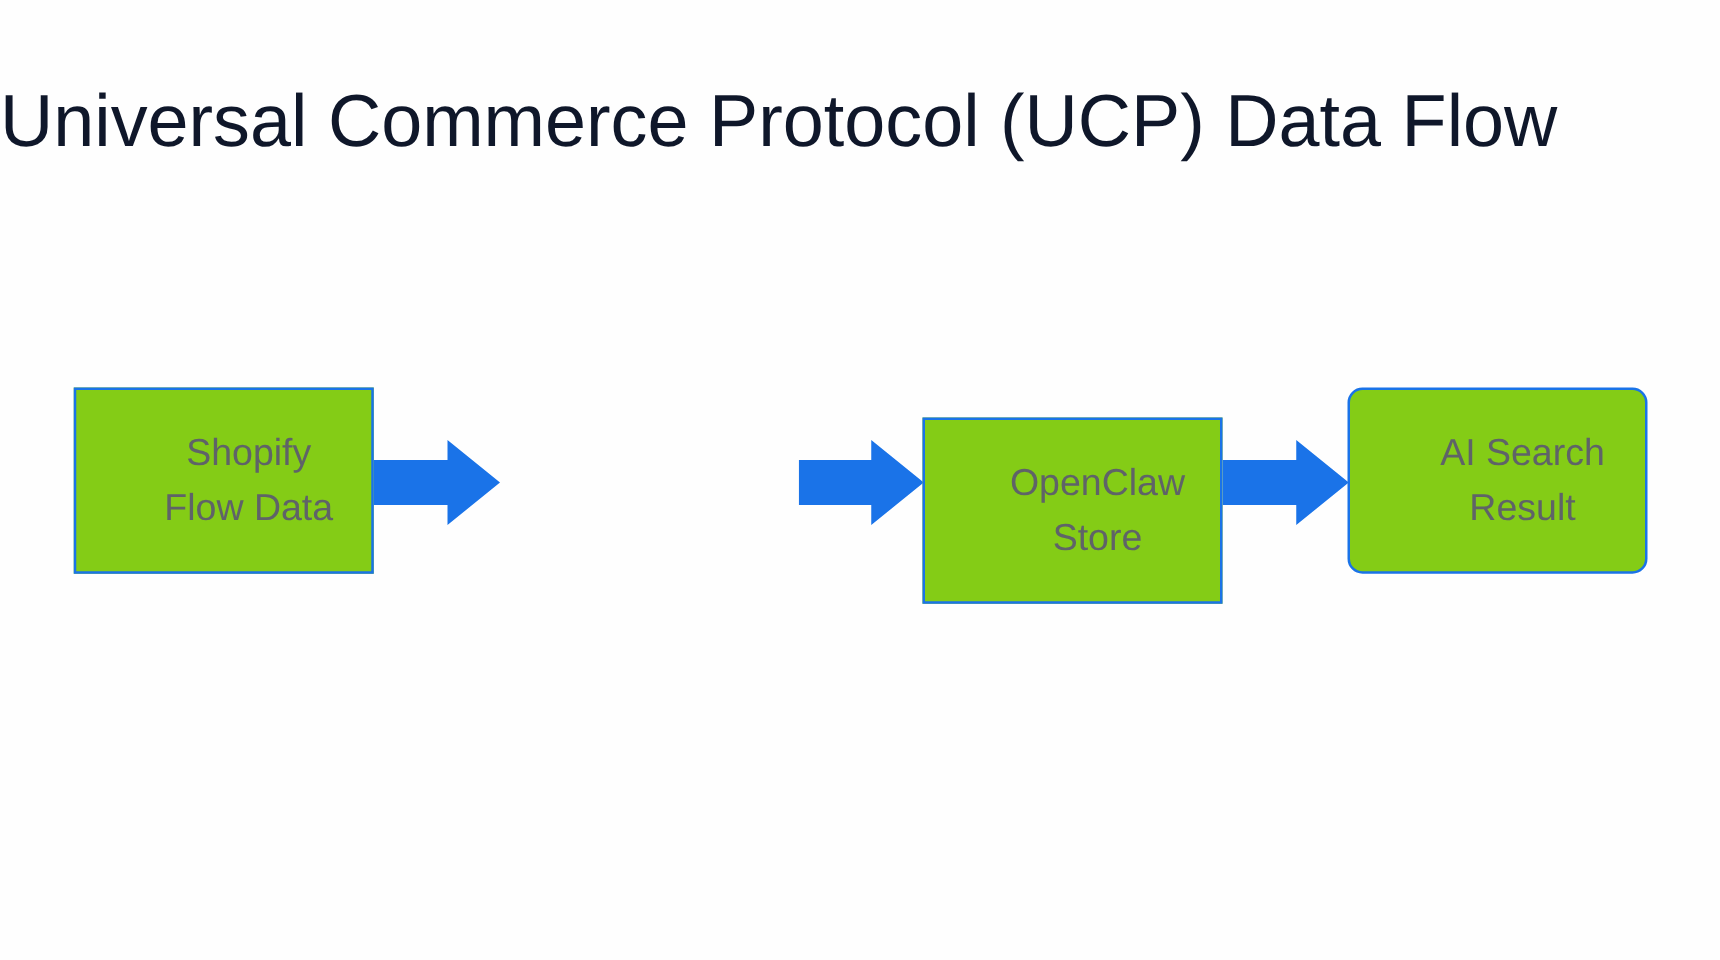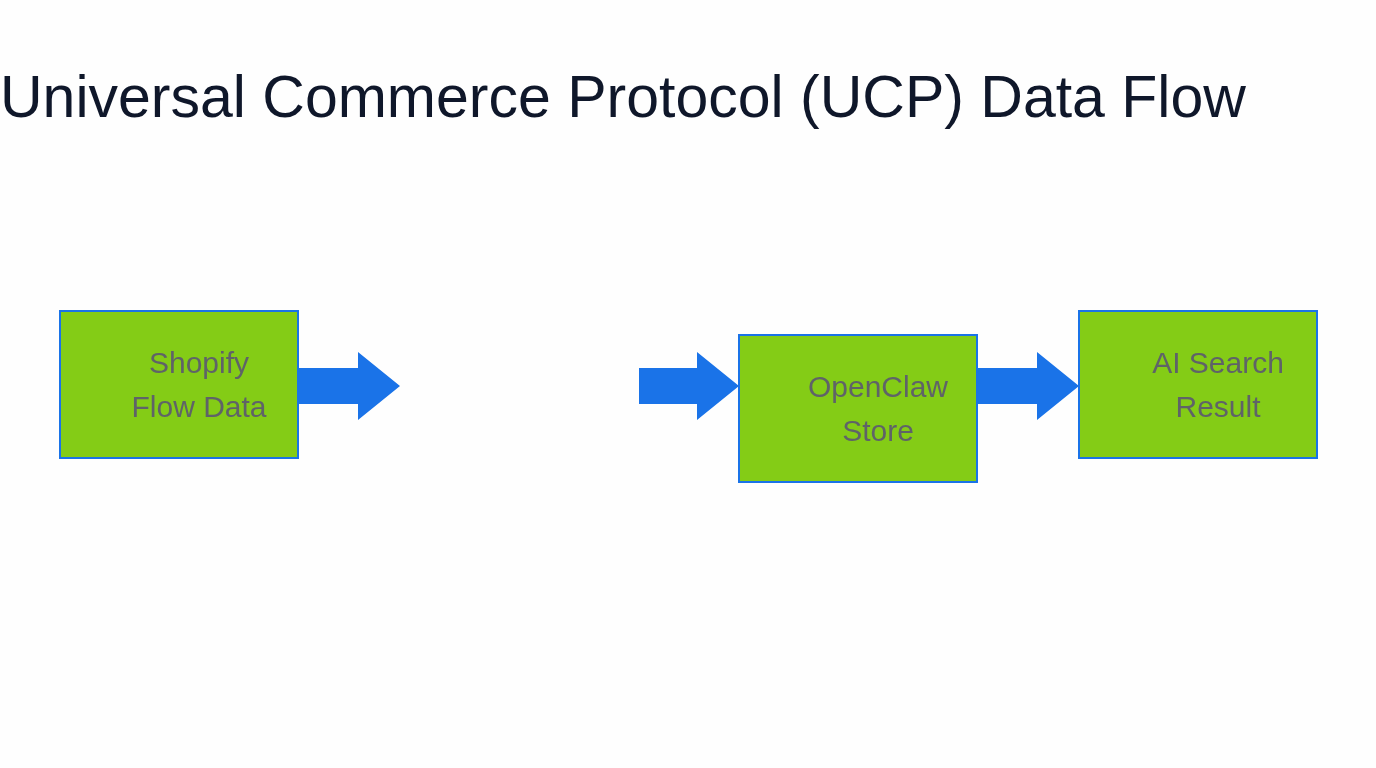--- a/index.html
+++ b/index.html
@@ -49,21 +49,21 @@
   .flow-node .node-line {
     font-size: 30px;
     line-height: 44px;
     color: #5f6368;
     text-align: center;
     white-space: nowrap;
   }
   #node-0 { left: 59px; }
   #node-1 { left: 399px; }
   #node-2 { left: 738px; margin-top: 24px; }
-  #node-3 { left: 1078px; }
+  #node-3 { left: 1078px; border-radius: 12px; }
 
   .flow-arrow {
     position: absolute;
     top: 352px;
     height: 68px;
     display: block;
   }
   #arrow-0 { left: 299px;  width: 101px; }
   #arrow-1 { left: 639px;  width: 100px; }
   #arrow-2 { left: 978px;  width: 101px; }

